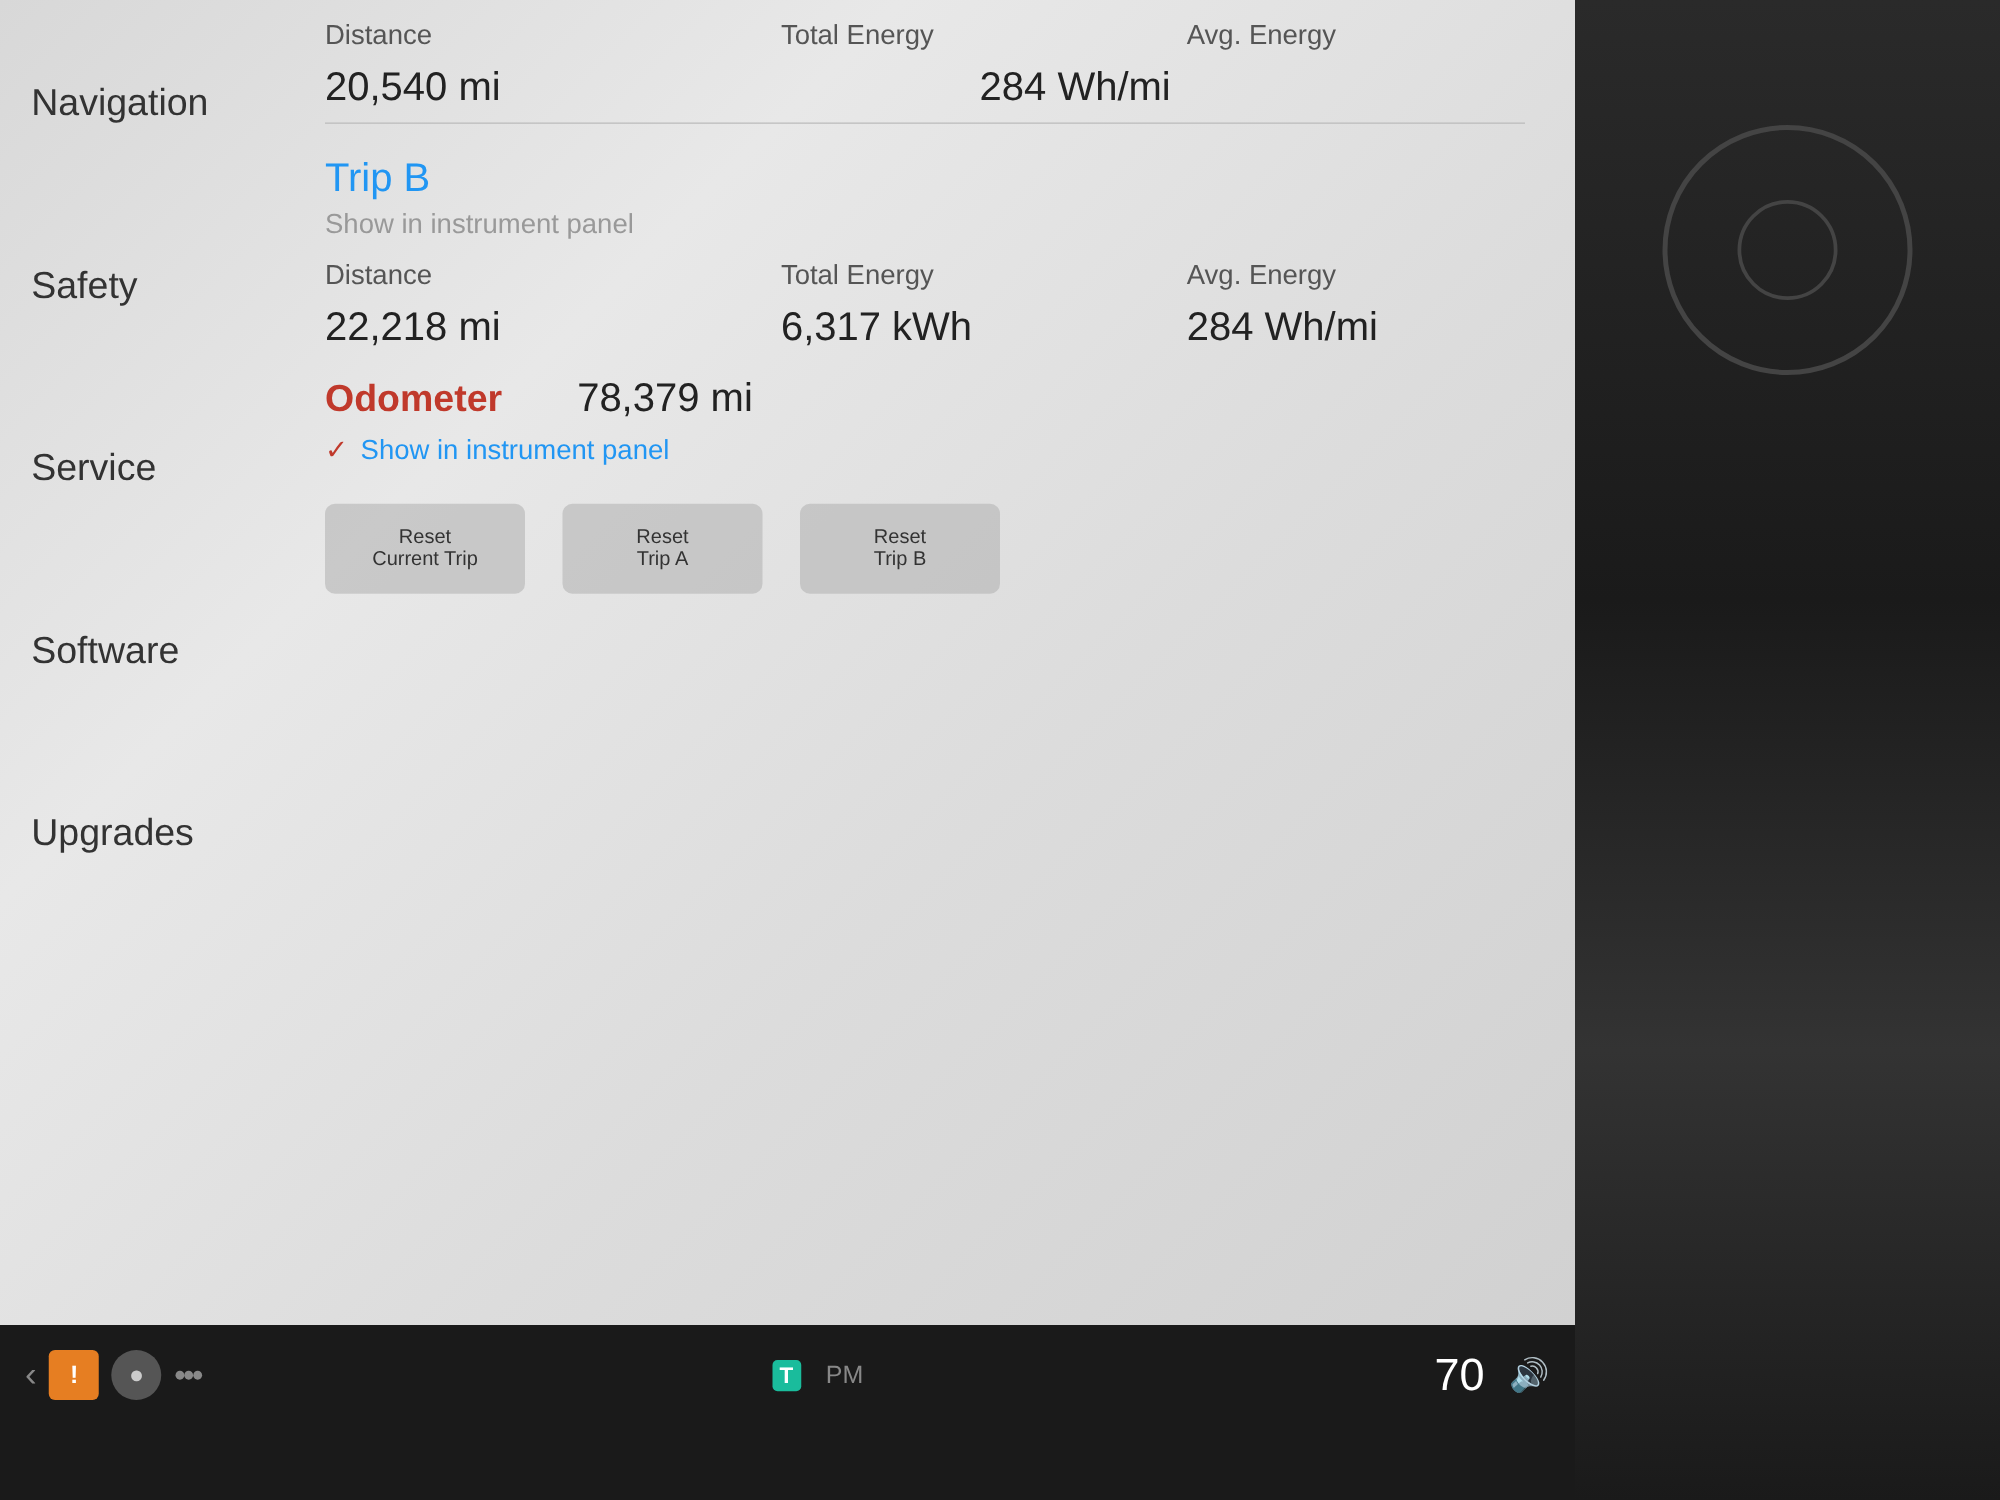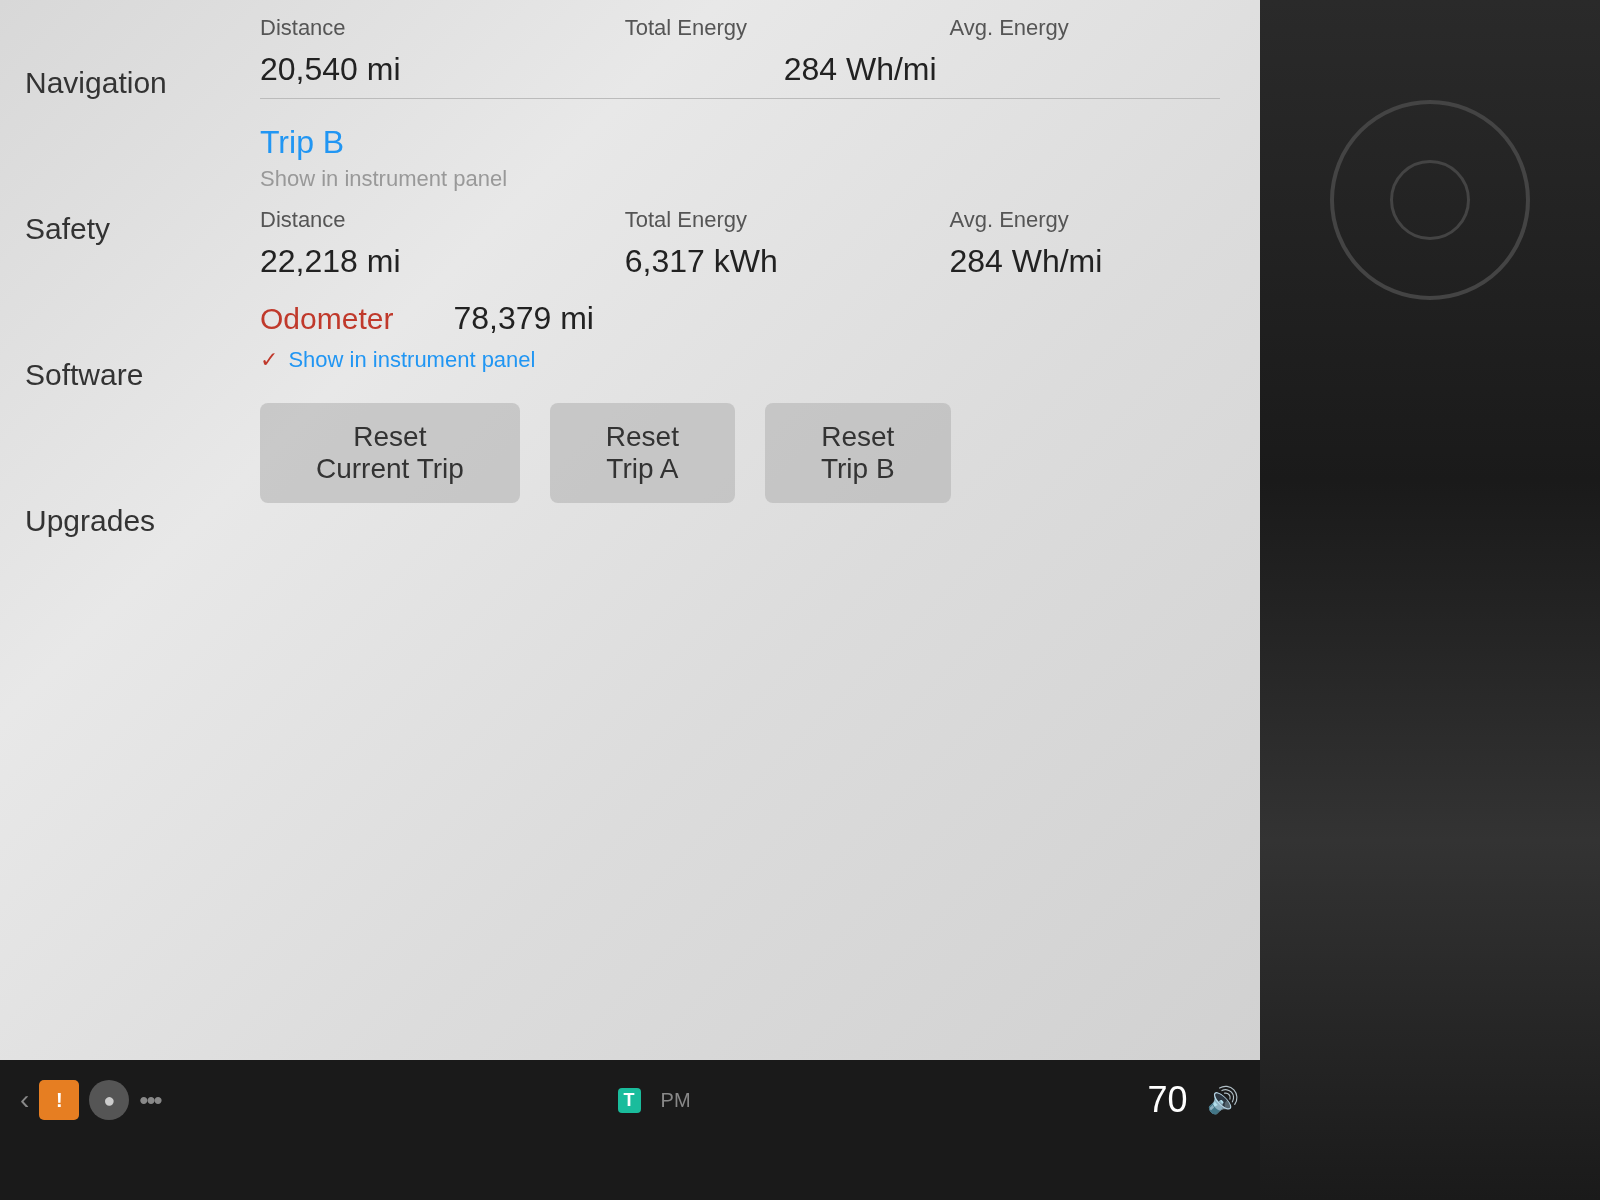--- a/index.html
+++ b/index.html
@@ -98,21 +98,21 @@
       display: flex;
       flex-direction: row;
       align-items: baseline;
       gap: 60px;
       margin-bottom: 10px;
     }
 
     .odometer-label {
       font-size: 30px;
       color: #c0392b;
-      font-weight: 400;
+      font-weight: 700;
     }
 
     .odometer-value {
       font-size: 32px;
       color: #222;
       text-align: center;
     }
 
     .show-instrument-check {
       display: flex;
@@ -136,22 +136,22 @@
       display: flex;
       flex-direction: row;
       gap: 30px;
       margin-top: 10px;
     }
 
     .reset-btn {
       background: rgba(180, 180, 180, 0.6);
       border: none;
       border-radius: 8px;
-      padding: 18px 56px;
-      font-size: 28px;
+      padding: 18px 35px;
+      font-size: 16px;
       color: #333;
       cursor: pointer;
       text-align: center;
       min-width: 160px;
     }
 
     
     .taskbar {
       position: absolute;
       bottom: 0;
@@ -265,20 +265,21 @@
     }
   </style>
 </head>
 <body>
 
 <div class="screen">
 
   <div class="sidebar">
     <div class="sidebar-item">Navigation</div>
     <div class="sidebar-item">Safety</div>
+    <div class="sidebar-item">Service</div>
     <div class="sidebar-item">Software</div>
     <div class="sidebar-item">Upgrades</div>
   </div>
 
   <div class="main-content">
 
     <div class="top-partial">
       <div class="stats-row">
         <div class="distance-col">
           <div class="stat-label">Distance</div>

